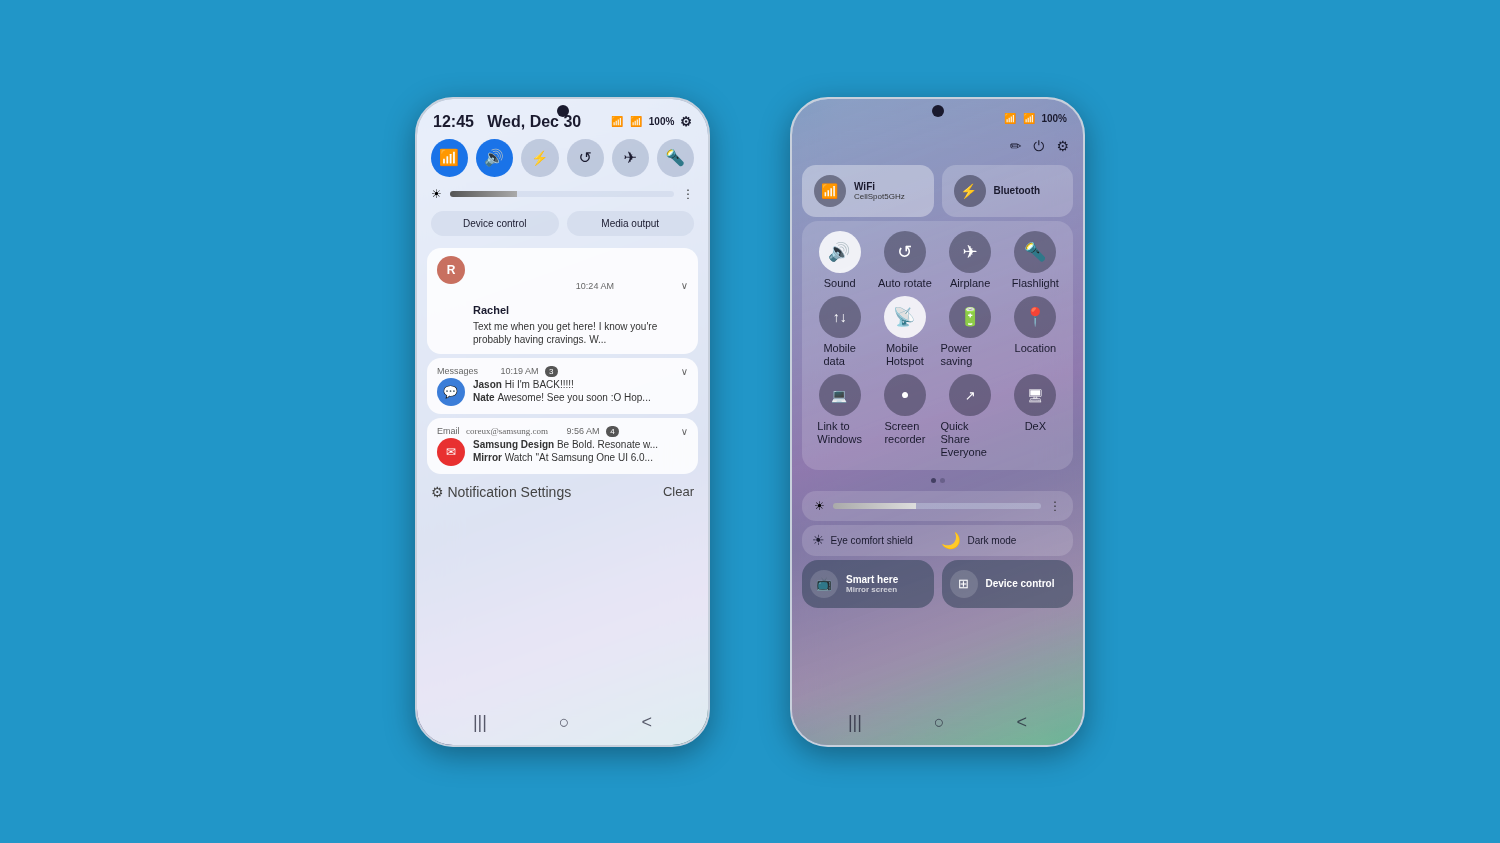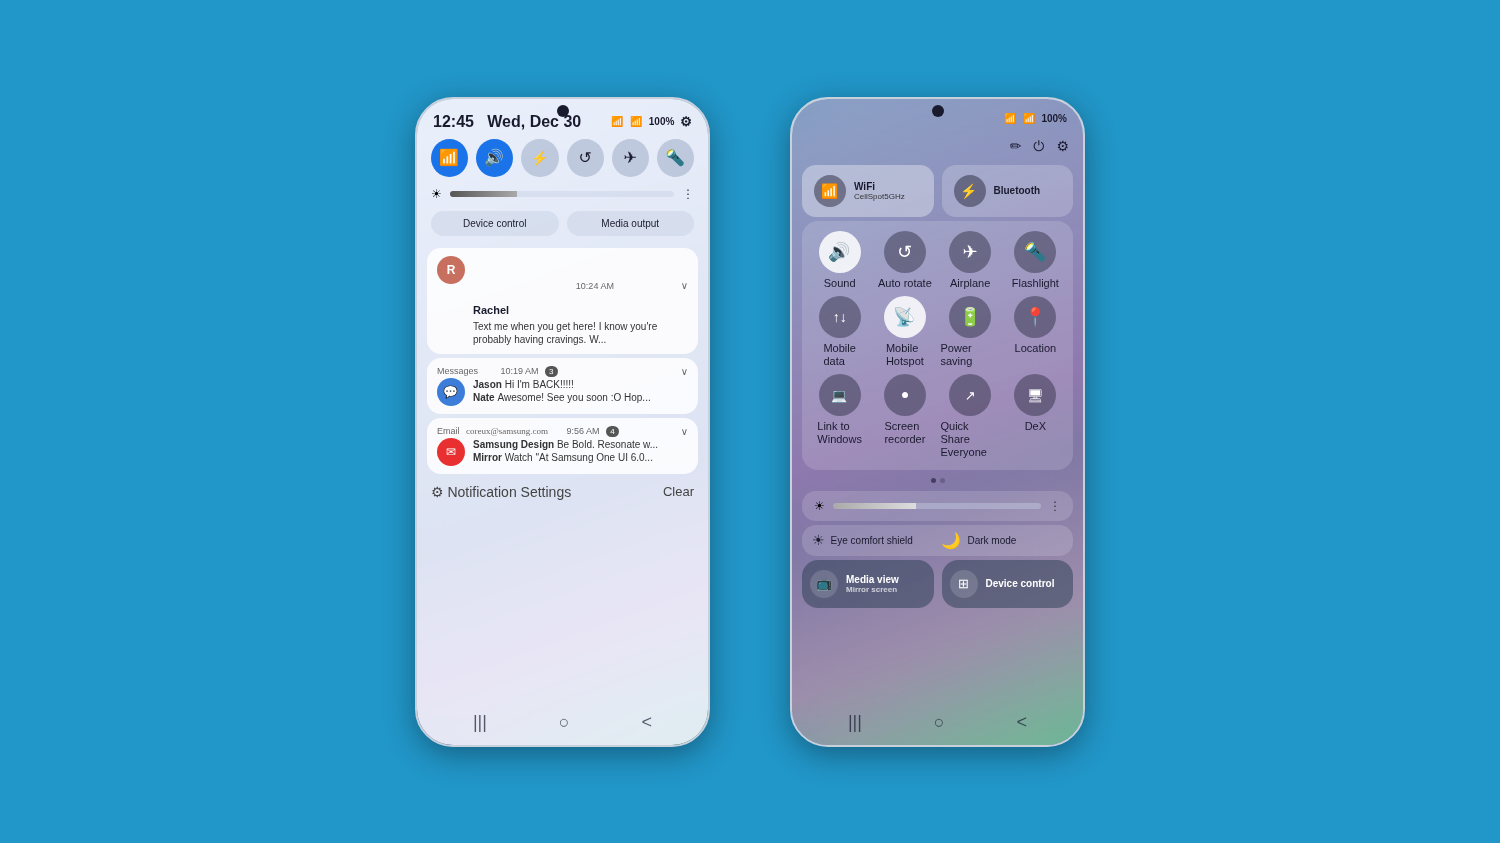--- a/index.html
+++ b/index.html
@@ -613,21 +613,21 @@
         <div class="qs-comfort-btn">
           <span class="qs-comfort-icon" style="font-size:16px;">🌙</span>
           <span>Dark mode</span>
         </div>
       </div>
 
       <div class="qs-bottom-row">
         <div class="qs-bottom-btn">
           <div class="qs-bottom-icon">📺</div>
           <div>
-            <div class="qs-bottom-label">Media view</div>
+            <div class="qs-bottom-label">Smart here</div>
             <div class="qs-bottom-sub">Mirror screen</div>
           </div>
         </div>
         <div class="qs-bottom-btn">
           <div class="qs-bottom-icon">⊞</div>
           <div>
             <div class="qs-bottom-label">Device control</div>
           </div>
         </div>
       </div>

